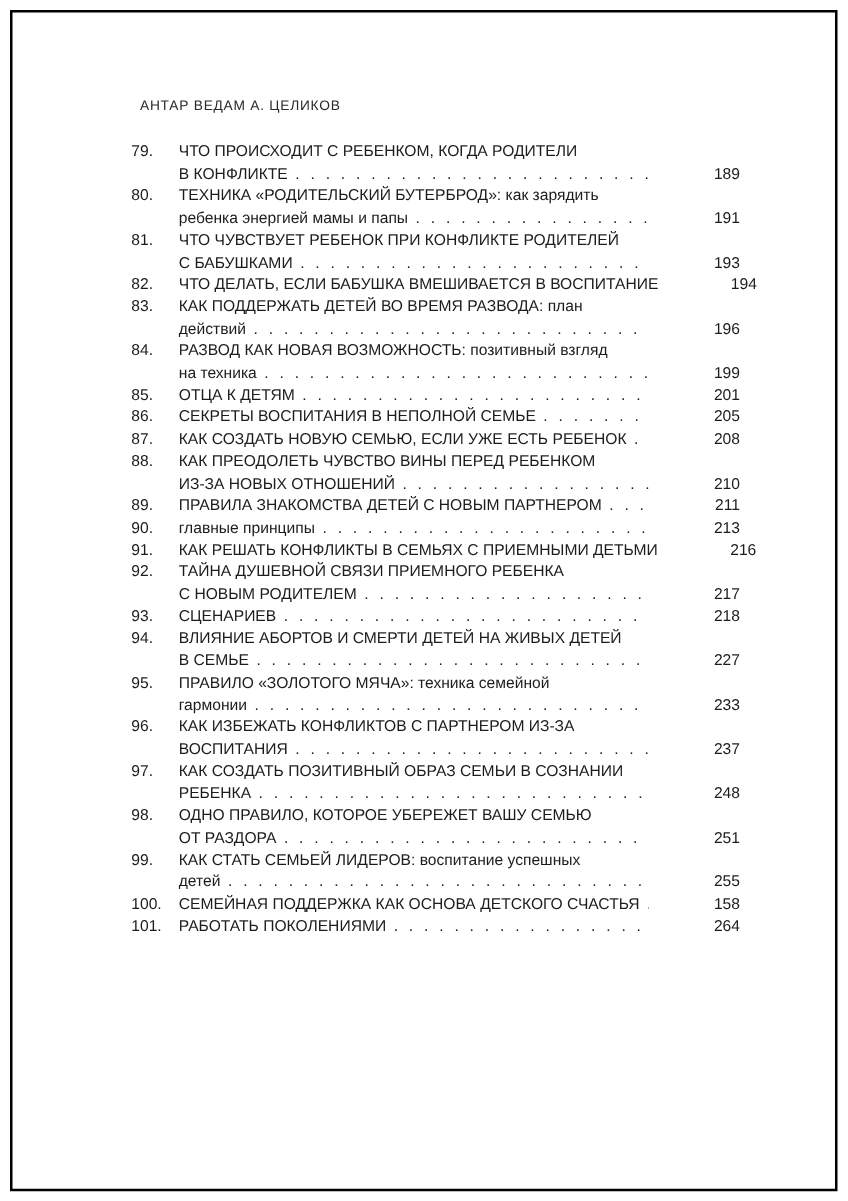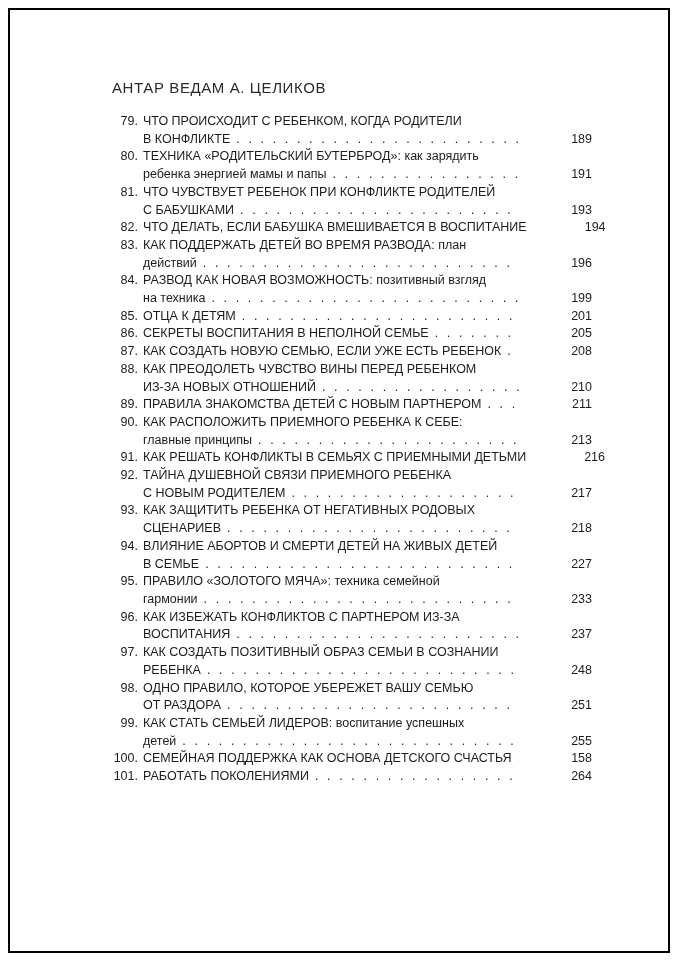--- a/index.html
+++ b/index.html
@@ -21,21 +21,21 @@
     top: 8px;
     right: 8px;
     bottom: 8px;
     border: 2px solid #000000;
     background: #ffffff;
   }
   .running-header {
     position: absolute;
     left: 112px;
     top: 79px;
-    font-size: 15px;
+    font-size: 11px;
     letter-spacing: 0.6px;
     color: #2a2a2a;
     white-space: nowrap;
   }
   .toc {
     position: absolute;
     left: 105px;
     top: 113px;
     width: 487px;
     font-size: 12.5px;
@@ -43,21 +43,21 @@
   }
   .entry {
     display: flex;
     align-items: flex-start;
   }
   .entry .num {
     flex: none;
     width: 38px;
     box-sizing: border-box;
     padding-right: 5px;
-    text-align: right;
+    text-align: left;
     white-space: nowrap;
   }
   .entry .body {
     flex: 1;
     min-width: 0;
   }
   .entry .line {
     white-space: nowrap;
   }
   .entry .line.last {
@@ -216,21 +216,20 @@
           <span class="txt">ПРАВИЛА ЗНАКОМСТВА ДЕТЕЙ С НОВЫМ ПАРТНЕРОМ</span>
           <span class="dots">. . . . . . . . . . . . . . . . . . . . . . . . . . . . . . . . . . . . . . . . . . . . . . . . . . . . . . . . . . . . . . . . . . . . . . . . . . . . . . . . . . . . . . . . . . . . . . . . . . . . . . . . . . . . . . . . . . . . . . . .</span>
           <span class="pg">211</span>
         </div>
       </div>
   </div>
 
   <div class="entry">
     <span class="num">90.</span>
     <div class="body">
-        <div class="line">КАК РАСПОЛОЖИТЬ ПРИЕМНОГО РЕБЕНКА К СЕБЕ:</div>
         <div class="line last">
           <span class="txt">главные принципы</span>
           <span class="dots">. . . . . . . . . . . . . . . . . . . . . . . . . . . . . . . . . . . . . . . . . . . . . . . . . . . . . . . . . . . . . . . . . . . . . . . . . . . . . . . . . . . . . . . . . . . . . . . . . . . . . . . . . . . . . . . . . . . . . . . .</span>
           <span class="pg">213</span>
         </div>
       </div>
   </div>
 
   <div class="entry">
     <span class="num">91.</span>
@@ -251,21 +250,20 @@
           <span class="txt">С НОВЫМ РОДИТЕЛЕМ</span>
           <span class="dots">. . . . . . . . . . . . . . . . . . . . . . . . . . . . . . . . . . . . . . . . . . . . . . . . . . . . . . . . . . . . . . . . . . . . . . . . . . . . . . . . . . . . . . . . . . . . . . . . . . . . . . . . . . . . . . . . . . . . . . . .</span>
           <span class="pg">217</span>
         </div>
       </div>
   </div>
 
   <div class="entry">
     <span class="num">93.</span>
     <div class="body">
-        <div class="line">КАК ЗАЩИТИТЬ РЕБЕНКА ОТ НЕГАТИВНЫХ РОДОВЫХ</div>
         <div class="line last">
           <span class="txt">СЦЕНАРИЕВ</span>
           <span class="dots">. . . . . . . . . . . . . . . . . . . . . . . . . . . . . . . . . . . . . . . . . . . . . . . . . . . . . . . . . . . . . . . . . . . . . . . . . . . . . . . . . . . . . . . . . . . . . . . . . . . . . . . . . . . . . . . . . . . . . . . .</span>
           <span class="pg">218</span>
         </div>
       </div>
   </div>
 
   <div class="entry">
     <span class="num">94.</span>

